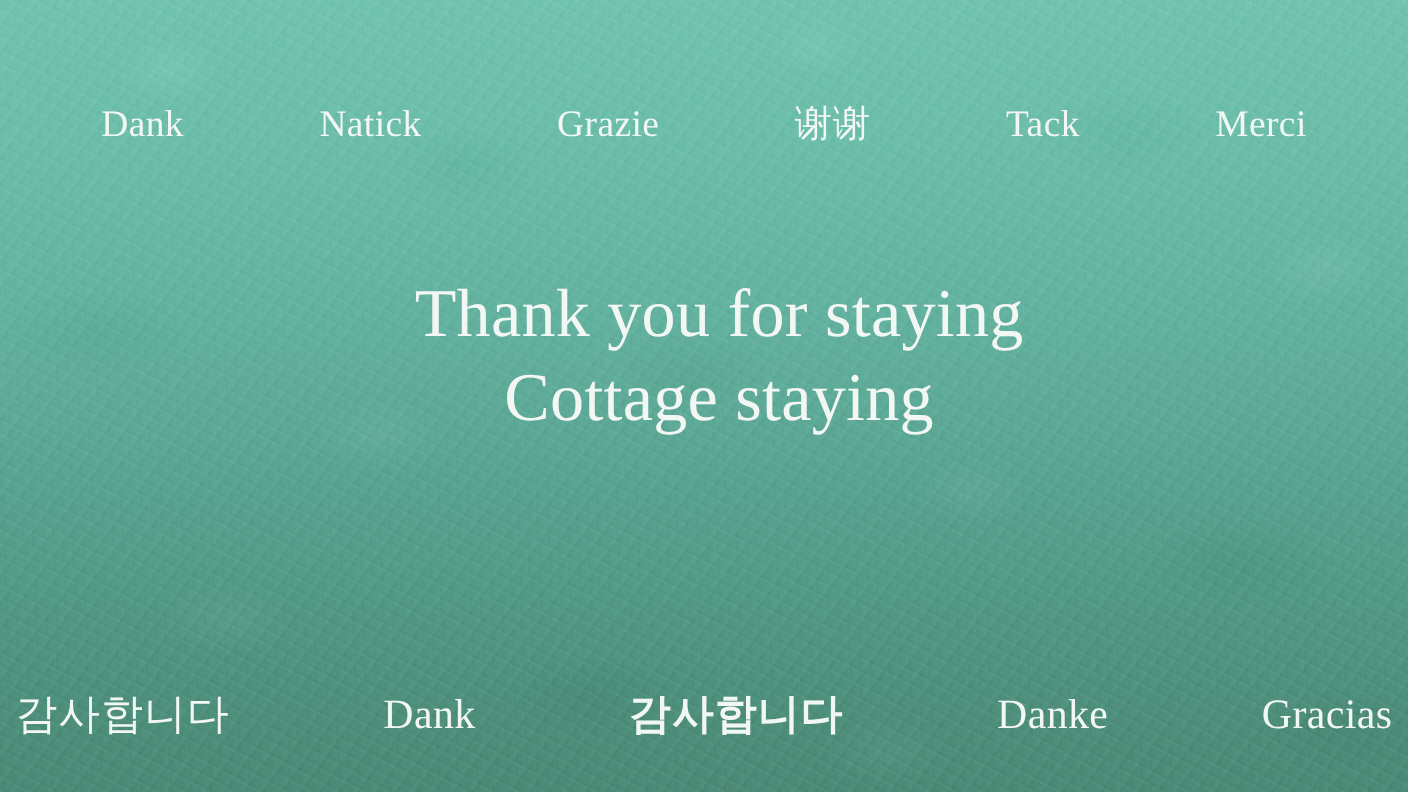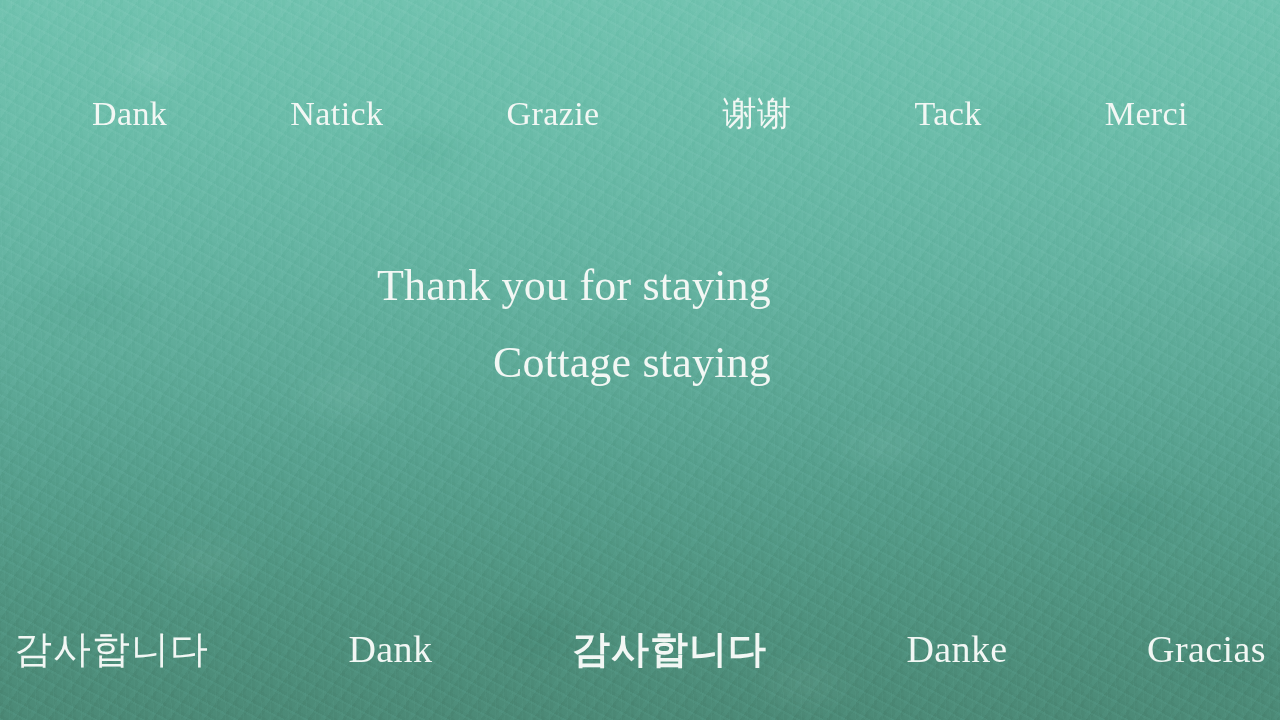--- a/index.html
+++ b/index.html
@@ -113,24 +113,24 @@
     font-family: Liberation Mono, monospace;
     letter-spacing: 1px;
   }
 
   
   #headline {
     position: absolute;
     left: 377px;
     top: 247px;
     z-index: 3;
-    font-size: 44px;
+    font-size: 62px;
     line-height: 77px;
     letter-spacing: .2px;
-    text-align: right;
+    text-align: center;
   }
   #headline .hline { display: block; }
 </style>
 </head>
 <body>
 
 <div id="slide">
 
   <div class="row" id="top-row">
     <span class="word">Dank</span>

